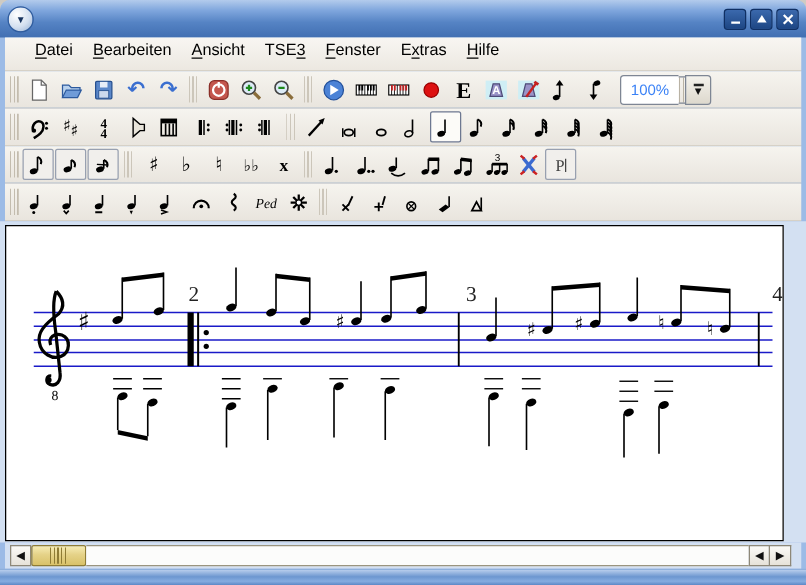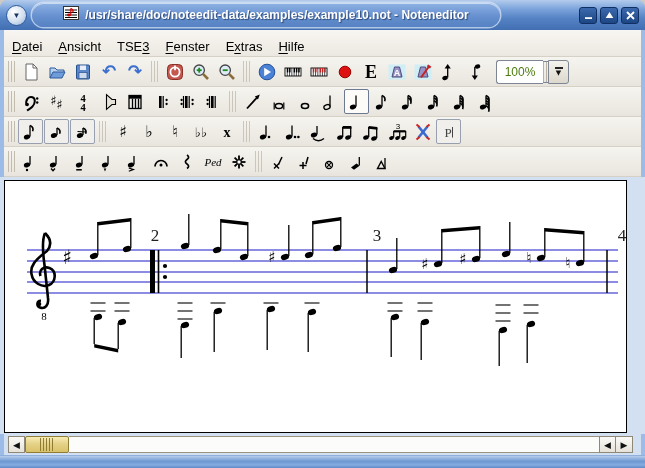--- a/index.html
+++ b/index.html
@@ -15,36 +15,36 @@
     color:#17335e;font-size:8px;cursor:pointer;}
   .title-pill{height:24px;width:468px;margin-left:5px;border-radius:13px;display:flex;align-items:center;justify-content:center;gap:6px;
     background:linear-gradient(180deg,#8fb2e4 0%,#6690cf 55%,#5681c2 100%);
     box-shadow:inset 0 1px 0 rgba(255,255,255,.55),0 0 0 1.5px rgba(214,228,246,.75);}
   .title-text{color:#fff;font-weight:bold;font-size:12px;text-shadow:1px 1px 1px rgba(15,35,75,.65);white-space:nowrap;}
   .win-btns{margin-left:auto;display:flex;gap:3px;}
   .wbtn{width:16px;height:15px;border-radius:3px;background:linear-gradient(#3b69ad,#1d4684);
     border:1px solid #0f2f63;color:#fff;display:flex;align-items:center;justify-content:center;cursor:pointer;}
   
   .menubar{height:26px;flex:0 0 26px;margin:0 4px;background:linear-gradient(#f8f6f2,#ece8e1);
-    border-bottom:1px solid #d6d1c7;display:flex;align-items:flex-end;padding:0 0;box-sizing:content-box;}
+    border-bottom:1px solid #d6d1c7;display:flex;align-items:flex-start;padding:0 16px;box-sizing:content-box;}
   .menu-item{font-size:13px;color:#000;padding:2px 8px;cursor:pointer;white-space:nowrap;}
   
   .toolbar{height:29px;flex:0 0 29px;margin:0 4px;background:linear-gradient(#f6f4ef,#e9e5de);
     border-bottom:1px solid #d6d1c7;display:flex;align-items:center;padding:0 2px;gap:1px;}
   .handle{width:7px;height:21px;margin:0 2px;flex:0 0 7px;
     background:repeating-linear-gradient(90deg,#c3bcae 0 1px,transparent 1px 3px);cursor:grab;}
   .tsep{width:7px;height:21px;margin:0 3px;flex:0 0 7px;
     background:repeating-linear-gradient(90deg,#ccc6ba 0 1px,transparent 1px 3px);}
   .tbtn{width:25px;height:25px;flex:0 0 25px;display:flex;align-items:center;justify-content:center;cursor:pointer;border:1px solid transparent;border-radius:2px;box-sizing:border-box;}
   .tbtn.framed{border-color:#98a0b0;background:#f1efec;}
   .tbtn.selected{border-color:#6d7891;background:#fcfbf8;}
   .tbtn svg{display:block;}
   .combo{display:flex;align-items:center;height:24px;margin-left:8px;}
   .combo-field{width:46px;height:22px;background:#fff;border:1px solid #7e8694;border-right:none;border-radius:3px 0 0 3px;
-    display:flex;align-items:center;justify-content:center;font-size:12px;color:#4d7c0f;}
+    display:flex;align-items:center;justify-content:center;font-size:12px;color:#3b82f6;}
   .combo-sep{width:5px;height:22px;background:repeating-linear-gradient(90deg,#b9b2a4 0 1px,transparent 1px 3px);border-top:1px solid #7e8694;border-bottom:1px solid #7e8694;box-sizing:border-box;}
   .combo-btn{width:19px;height:22px;border:1px solid #7e8694;border-radius:0 3px 3px 0;cursor:pointer;
     background:linear-gradient(#f4f2ec,#ddd8cd);display:flex;flex-direction:column;align-items:center;justify-content:center;gap:1px;}
   .combo-btn .bar{width:8px;height:2px;background:#222;}
   .combo-btn .arr{font-size:7px;line-height:6px;color:#111;font-family:"DejaVu Sans",sans-serif;}
   
   .canvas-row{flex:0 0 257px;height:257px;background:#d3e0f2;padding:3px 12px 1px 4px;box-sizing:border-box;}
   .score-canvas{width:621px;height:251px;background:#fff;border:1px solid #000;display:block;}
   
   .hscroll{flex:0 0 21px;height:21px;margin:0 4px;background:#d3e0f2;display:flex;align-items:center;padding:2px 8px 2px 4px;box-sizing:border-box;}
@@ -57,33 +57,20 @@
   
   .bframe{flex:1;background:linear-gradient(180deg,#b7cdec 0%,#6d97d0 45%,#86ace0 75%,#5d88c6 100%);border-top:1px solid #8fb0dc;}
   u{text-underline-offset:2px;}
 </style>
 </head>
 <body>
 
 <div class="win">
   <div class="titlebar">
     <div class="menu-btn">▼</div>
-    <div class="title-pill">
-      <span><svg width="16" height="14" viewBox="0 0 16 14">
-            <rect x="0.5" y="0.5" width="15" height="13" fill="#fff" stroke="#333"></rect>
-            <line x1="2" y1="4" x2="14" y2="4" stroke="#000"></line>
-            <line x1="2" y1="6.5" x2="14" y2="6.5" stroke="#000"></line>
-            <line x1="2" y1="9" x2="14" y2="9" stroke="#000"></line>
-            <line x1="2" y1="11.5" x2="14" y2="11.5" stroke="#000"></line>
-            <ellipse cx="6" cy="9" rx="2" ry="1.4" fill="#c00"></ellipse>
-            <line x1="7.8" y1="8.6" x2="7.8" y2="2.5" stroke="#c00" stroke-width="1.2"></line>
-            <path d="M7.8 2.5q3 1.2 2 4" fill="none" stroke="#c00" stroke-width="1.2"></path>
-          </svg></span>
-      <span class="title-text">/usr/share/doc/noteedit-data/examples/example10.not - Noteneditor</span>
-    </div>
     <div class="win-btns">
       <div class="wbtn">
           <svg width="9" height="9" viewBox="0 0 9 9">
             <rect x="1" y="6.2" width="7" height="1.8" fill="#fff"></rect>
           </svg>
         </div>
       <div class="wbtn">
           <svg width="9" height="9" viewBox="0 0 9 9">
             <path d="M4.5 1L8.3 7H0.7z" fill="#fff"></path>
           </svg>
@@ -91,20 +78,21 @@
       <div class="wbtn">
           <svg width="9" height="9" viewBox="0 0 9 9">
             <path d="M1 1l7 7M8 1L1 8" stroke="#fff" stroke-width="1.8"></path>
           </svg>
         </div>
     </div>
   </div>
 
   <div class="menubar" id="menubar">
       <span class="menu-item"><u>D</u>atei</span>
+      <span class="menu-item"><u>B</u>earbeiten</span>
       <span class="menu-item"><u>A</u>nsicht</span>
       <span class="menu-item">TSE<u>3</u></span>
       <span class="menu-item"><u>F</u>enster</span>
       <span class="menu-item">E<u>x</u>tras</span>
       <span class="menu-item"><u>H</u>ilfe</span>
     </div>
 
   <div id="toolbars">
       <div class="toolbar">
         <span class="handle"></span>

